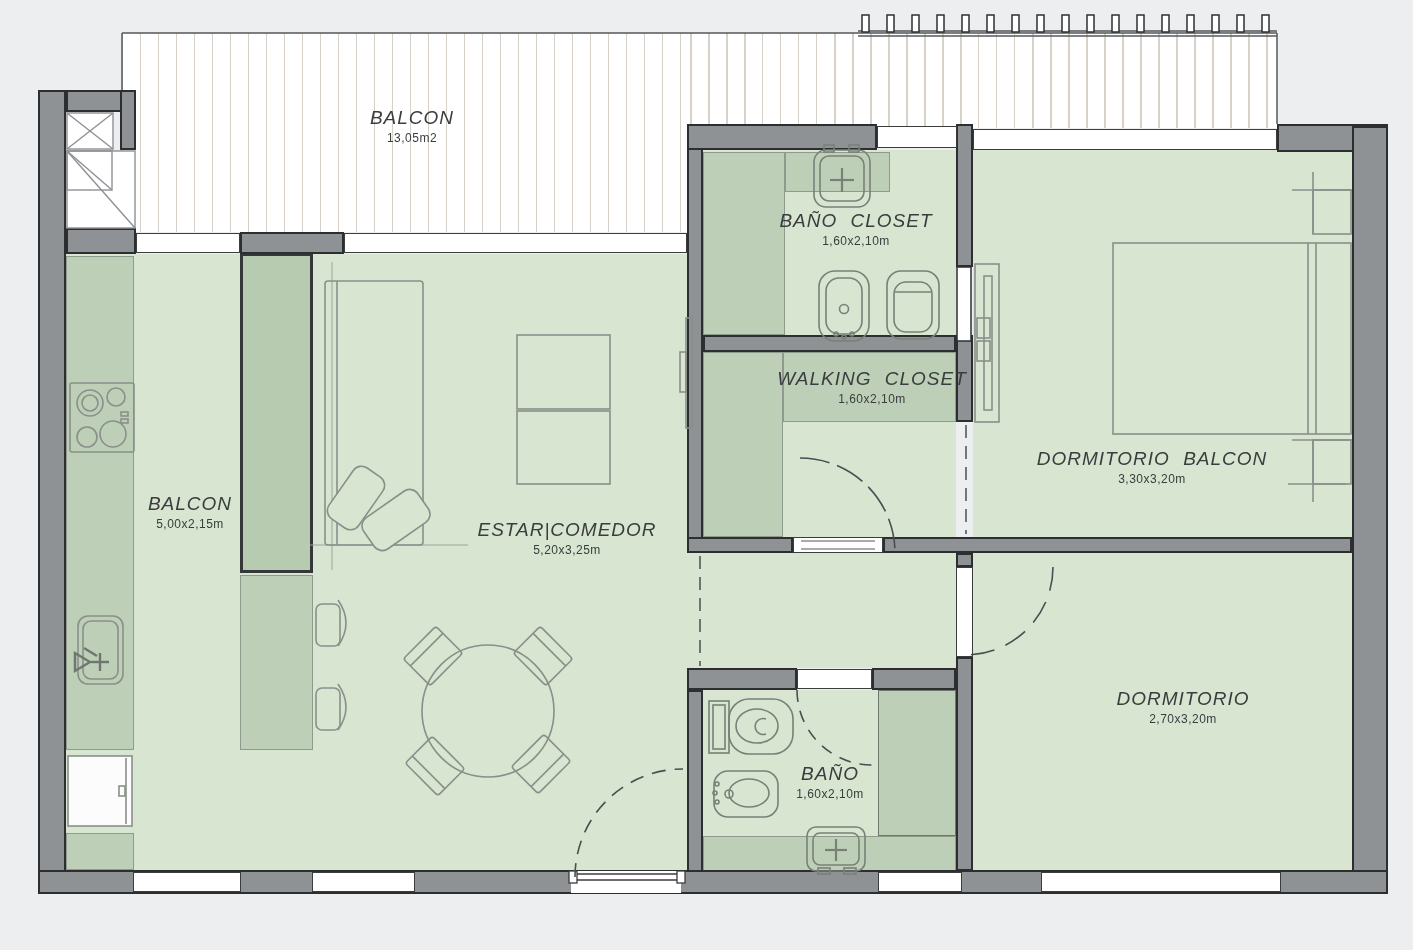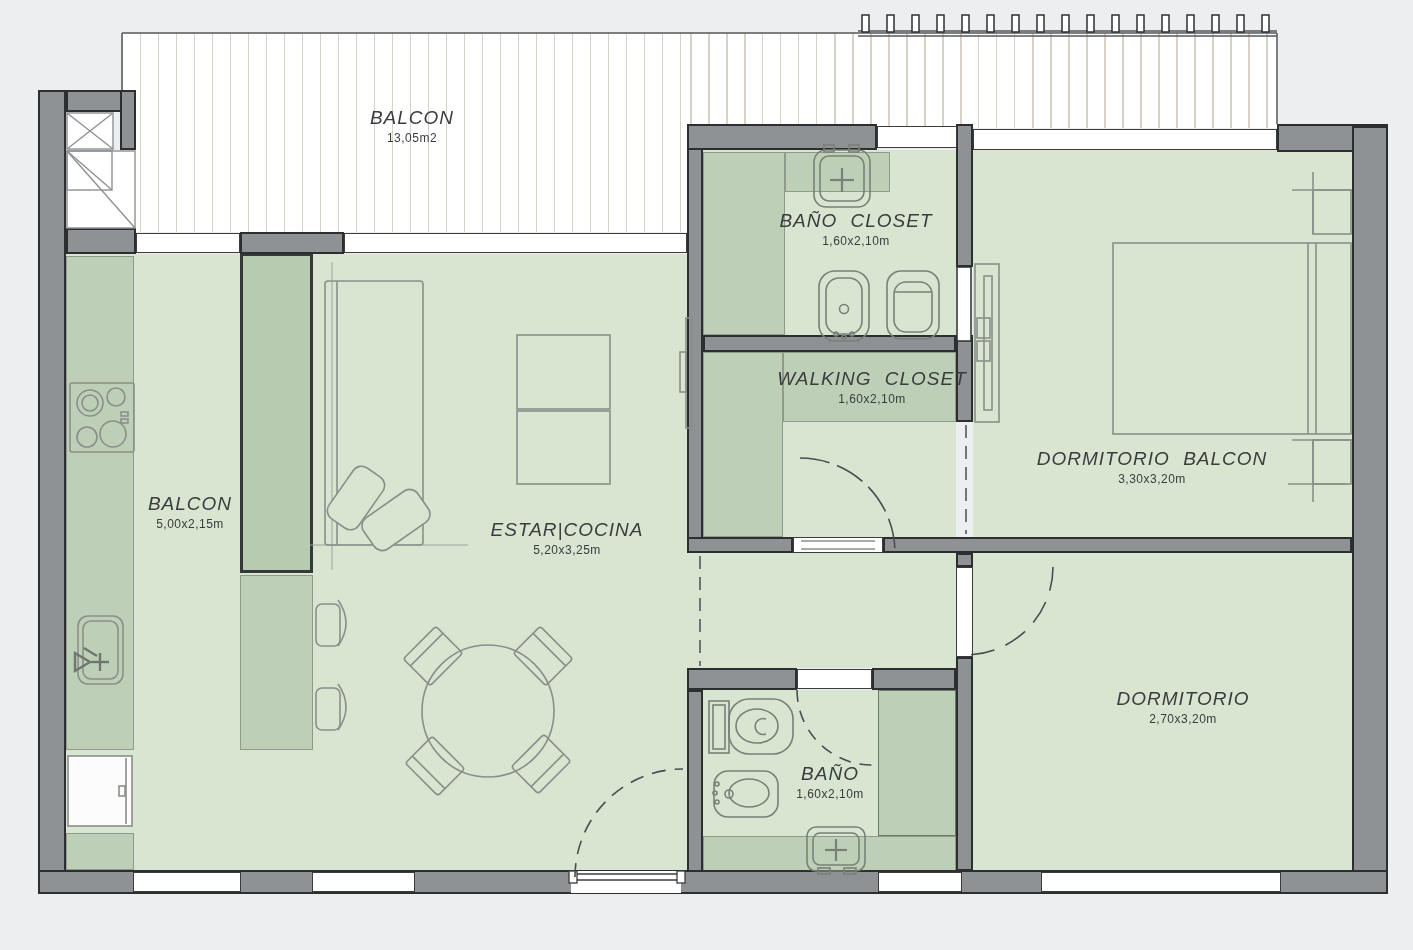--- a/index.html
+++ b/index.html
@@ -284,21 +284,21 @@
 
   <div class="label" style="left:412px;top:126px;">
     <div class="room-name">BALCON</div>
     <div class="room-dims">13,05m2</div>
   </div>
   <div class="label" style="left:190px;top:512px;">
     <div class="room-name">BALCON</div>
     <div class="room-dims">5,00x2,15m</div>
   </div>
   <div class="label" style="left:567px;top:538px;">
-    <div class="room-name">ESTAR|COCINA</div>
+    <div class="room-name">ESTAR|COMEDOR</div>
     <div class="room-dims">5,20x3,25m</div>
   </div>
   <div class="label" style="left:856px;top:229px;">
     <div class="room-name">BAÑO CLOSET</div>
     <div class="room-dims">1,60x2,10m</div>
   </div>
   <div class="label" style="left:872px;top:376px;margin-top:11px;">
     <div class="room-name">WALKING CLOSET</div>
     <div class="room-dims">1,60x2,10m</div>
   </div>

